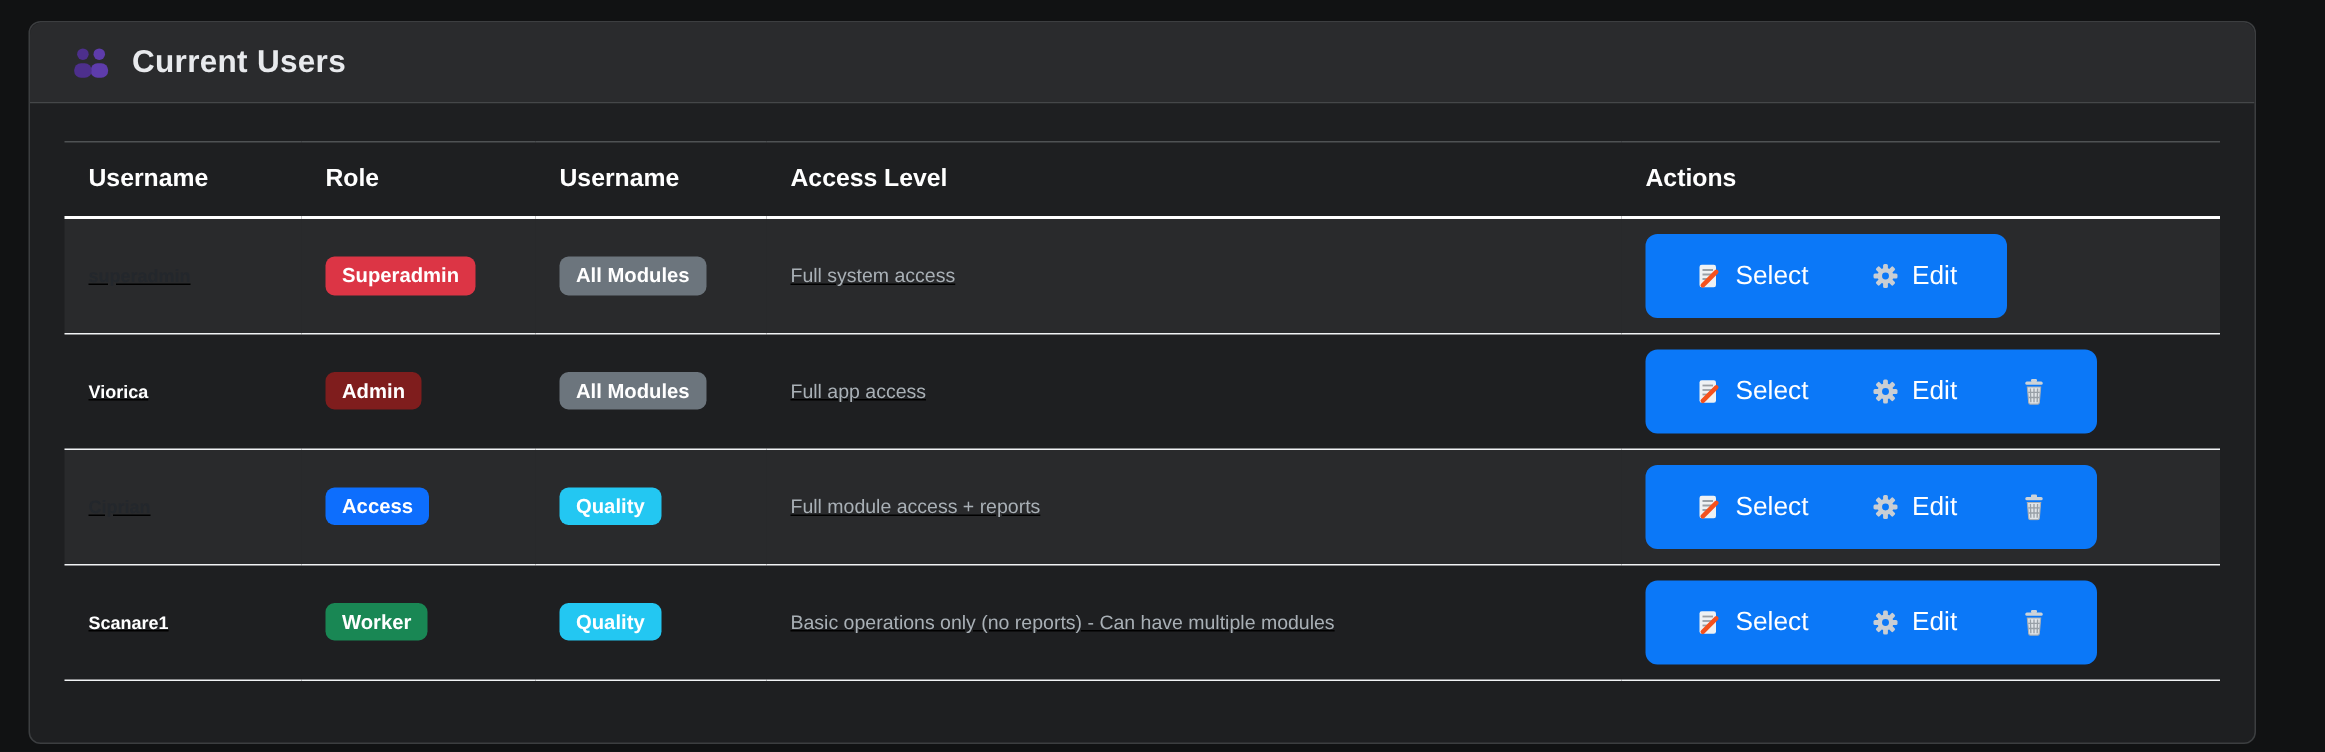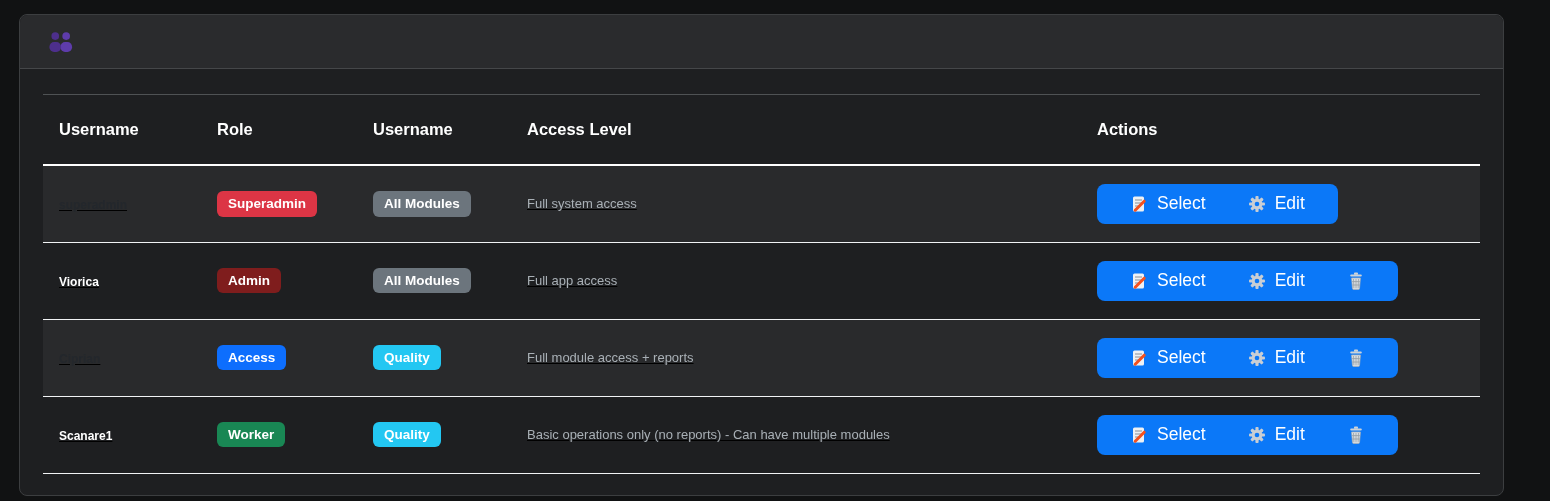--- a/index.html
+++ b/index.html
@@ -15,56 +15,57 @@
   }
   .card-title { color:#e8eaed; font-size:21px; font-weight:bold; letter-spacing:.2px; }
   .card-body { padding:25px 23px 20px 23px; }
 
   table { width:100%; border-collapse:collapse; table-layout:fixed; }
   col.c-user { width:158px; } col.c-role { width:156px; } col.c-mod { width:154px; }
   col.c-acc { width:570px; } col.c-act { width:auto; }
 
   thead th {
     text-align:left; color:#ffffff; font-size:16.5px; font-weight:bold;
-    padding:25px 16px; border-top:1px solid #4f5254; border-bottom:2px solid #ffffff;
+    padding:15px 16px; border-top:1px solid #4f5254; border-bottom:2px solid #ffffff;
   }
   tbody tr { height:77px; border-bottom:1px solid #f1f3f5;text-decoration:underline; }
   tbody tr:nth-child(odd) { background:rgba(255,255,255,0.05); }
   tbody td { padding:8px 16px; vertical-align:middle; }
 
   .username { font-size:12px; font-weight:bold; }
   .td-access { color:#a9b0b6; font-size:13px; }
 
   .badge {
     display:inline-block; color:#fff; font-size:13.5px; font-weight:bold;
     padding:6px 11px; border-radius:6px; line-height:1;
   }
 
   .pill {
-    display:inline-flex; align-items:center; height:40px;
+    display:inline-flex; align-items:center; height:56px;
     background:#0b78f8; border-radius:8px; padding:0 12px;
   }
   .act {
     display:inline-flex; align-items:center; gap:9px; height:44px; padding:0 21px;
     background:transparent; border:none; color:#ffffff; font-size:17.5px;
     font-family:"Liberation Sans", sans-serif; cursor:pointer;
   }
   .act svg { flex:0 0 auto; }
 </style>
 </head>
 <body>
 
 <div class="card">
   <div class="card-header">
     <svg width="27" height="21" viewBox="0 0 26 20">
       <circle cx="17.5" cy="4.8" r="3.7" fill="#5e3cab"></circle>
       <rect x="12" y="10.6" width="11.2" height="9.4" rx="4.4" fill="#5e3cab"></rect>
       <circle cx="7" cy="4.8" r="3.7" fill="#4d2f8c"></circle>
       <rect x="1.4" y="10.6" width="11.2" height="9.4" rx="4.4" fill="#4d2f8c"></rect>
     </svg>
+    <div class="card-title">Current Users</div>
   </div>
 
   <div class="card-body">
     <table>
       <colgroup>
           <col class="c-user">
           <col class="c-role">
           <col class="c-mod">
           <col class="c-acc">
           <col class="c-act">

